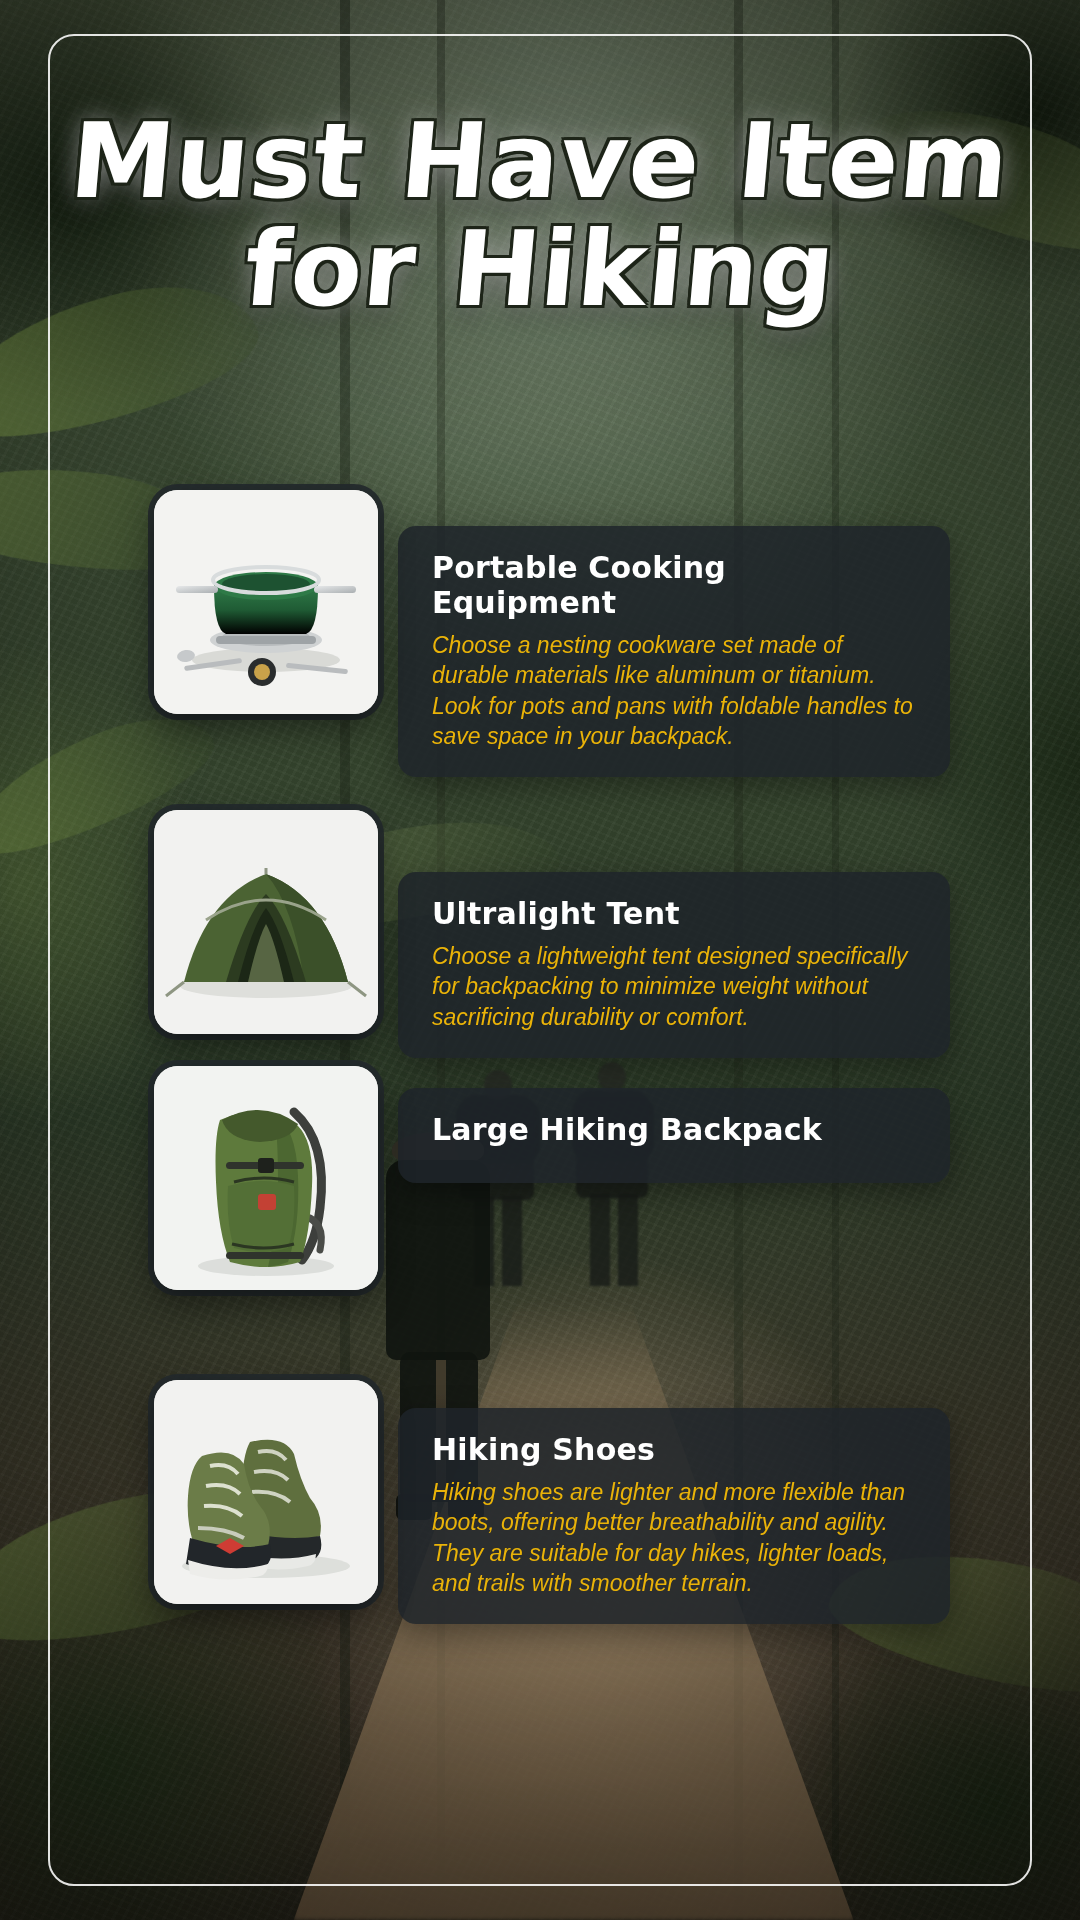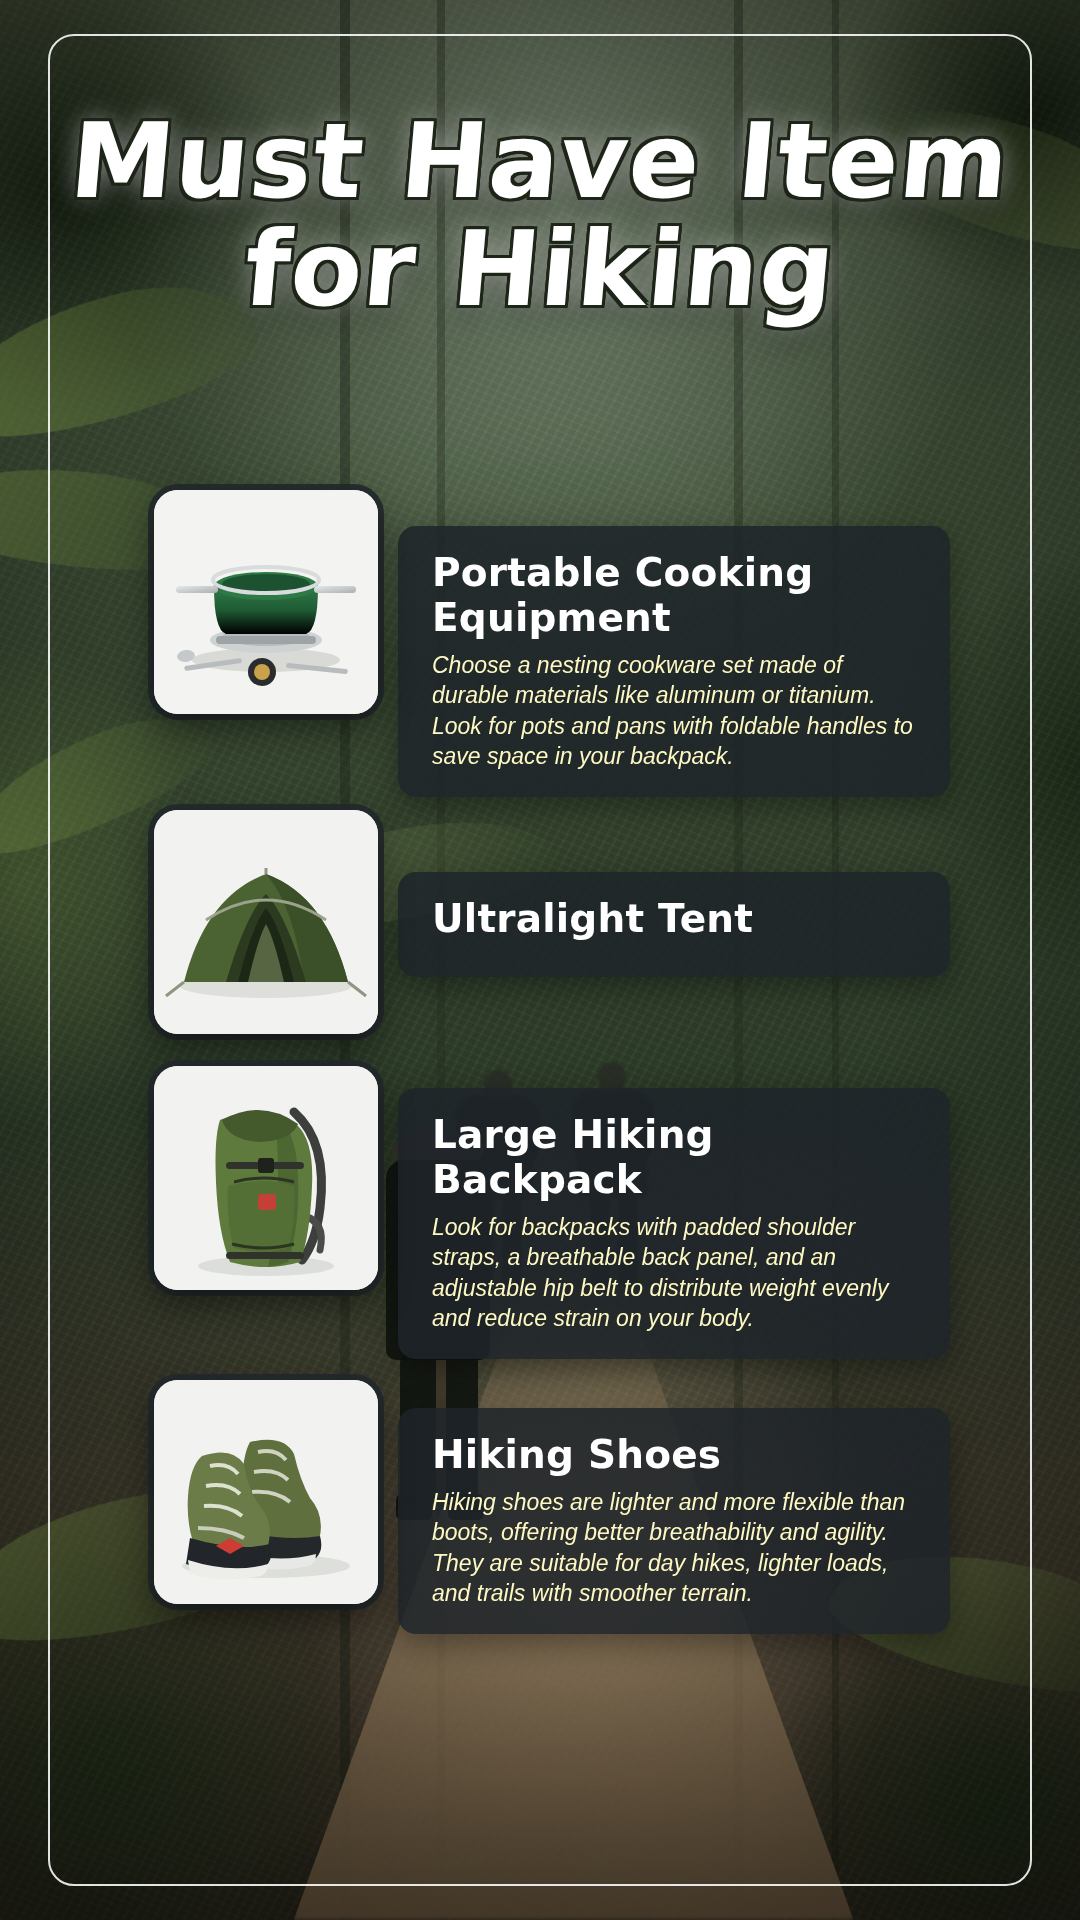--- a/index.html
+++ b/index.html
@@ -181,32 +181,32 @@
     position: absolute;
     left: 398px;
     right: 130px;
     background: rgba(30,36,42,0.86);
     border-radius: 18px;
     padding: 24px 30px 26px 34px;
     box-shadow: 0 10px 30px rgba(0,0,0,0.35);
     color: #fff;
   }
   .card h2 {
-    font-size: 39px;
+    font-size: 30px;
     font-weight: 700;
     letter-spacing: .2px;
     margin-bottom: 10px;
     color: #ffffff;
     font-family: "DejaVu Sans", sans-serif;
   }
   .card p {
     font-size: 23px;
     line-height: 1.32;
     font-style: italic;
-    color: #fef9c3;
+    color: #eab308;
   }
   .thumb {
     position: absolute;
     left: 154px;
     width: 224px;
     height: 224px;
     border-radius: 24px;
     background: #f1f1ef;
     box-shadow: 0 14px 34px rgba(0,0,0,0.45), 0 0 0 6px rgba(36,42,46,0.9);
     overflow: hidden;
@@ -328,20 +328,21 @@
           <rect x="132" y="176" width="62" height="5" rx="2.5" fill="#b9bcbe" transform="rotate(6 163 178)"></rect>
           <circle cx="108" cy="182" r="14" fill="#2a2d2e"></circle>
           <circle cx="108" cy="182" r="8" fill="#c9a24a"></circle>
         </svg>
       </div>
     </div>
 
     <div class="item r2">
       <div class="card">
         <h2>Ultralight Tent</h2>
+        <p>Choose a lightweight tent designed specifically for backpacking to minimize weight without sacrificing durability or comfort.</p>
       </div>
       <div class="thumb">
         <svg viewBox="0 0 224 224" role="img">
           <rect width="224" height="224" fill="#f2f2f0"></rect>
           <ellipse cx="112" cy="176" rx="86" ry="12" fill="#dedfdb"></ellipse>
 
           <path d="M30 172 Q52 86 112 64 Q172 86 194 172 Z" fill="#4b6333"></path>
           <path d="M112 64 Q172 86 194 172 L150 172 Q140 96 112 64 Z" fill="#3b5029"></path>
 
           <path d="M72 172 Q92 104 112 84 Q132 104 152 172 Z" fill="#2c3b20"></path>
@@ -353,21 +354,20 @@
           <path d="M194 172 L212 186" stroke="#8e9682" stroke-width="3"></path>
           <path d="M112 64 L112 58" stroke="#8e9682" stroke-width="3"></path>
           <path d="M52 110 Q112 70 172 110" stroke="#9aa38b" stroke-width="3" fill="none"></path>
         </svg>
       </div>
     </div>
 
     <div class="item r3">
       <div class="card">
         <h2>Large Hiking Backpack</h2>
-        <p>Look for backpacks with padded shoulder straps, a breathable back panel, and an adjustable hip belt to distribute weight evenly and reduce strain on your body.</p>
       </div>
       <div class="thumb">
         <svg viewBox="0 0 224 224" role="img">
           <rect width="224" height="224" fill="#f2f3f1"></rect>
           <ellipse cx="112" cy="200" rx="68" ry="10" fill="#dcdedb"></ellipse>
 
           <path d="M140 46 q34 30 26 96 q-4 34 -18 52" stroke="#3d3f3c" stroke-width="9" fill="none" stroke-linecap="round"></path>
           <path d="M150 150 q22 6 16 34" stroke="#4a4c48" stroke-width="7" fill="none" stroke-linecap="round"></path>
 
           <path d="M66 54 q46 -20 78 6 q16 16 14 60 q-2 50 -12 76 q-34 10 -70 0 q-12 -30 -14 -80 q-2 -44 4 -62 z" fill="#5e7a3c"></path>

